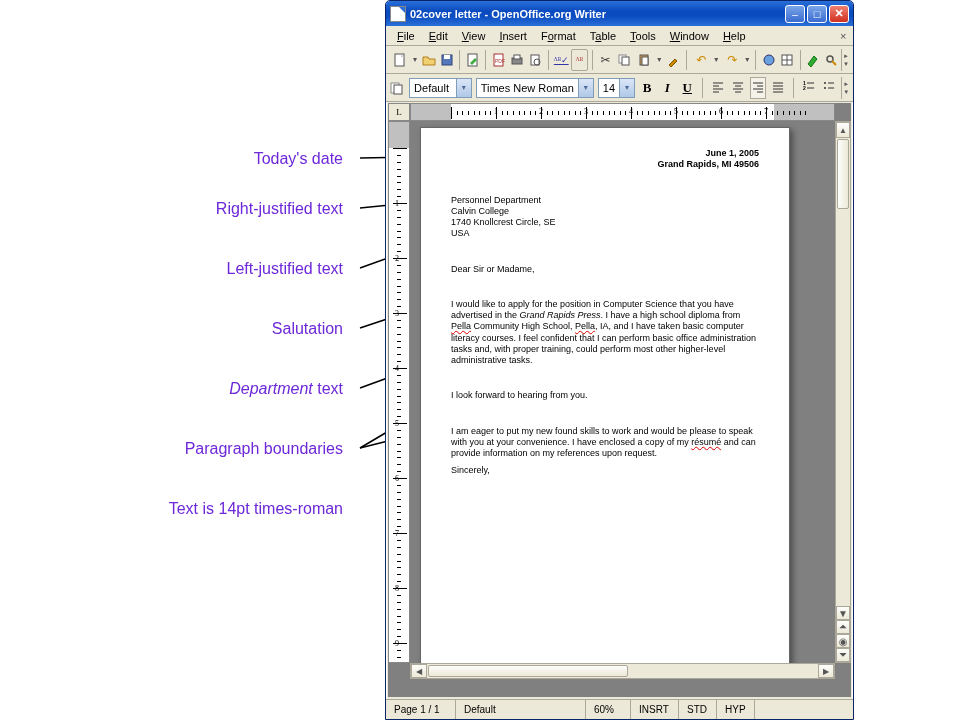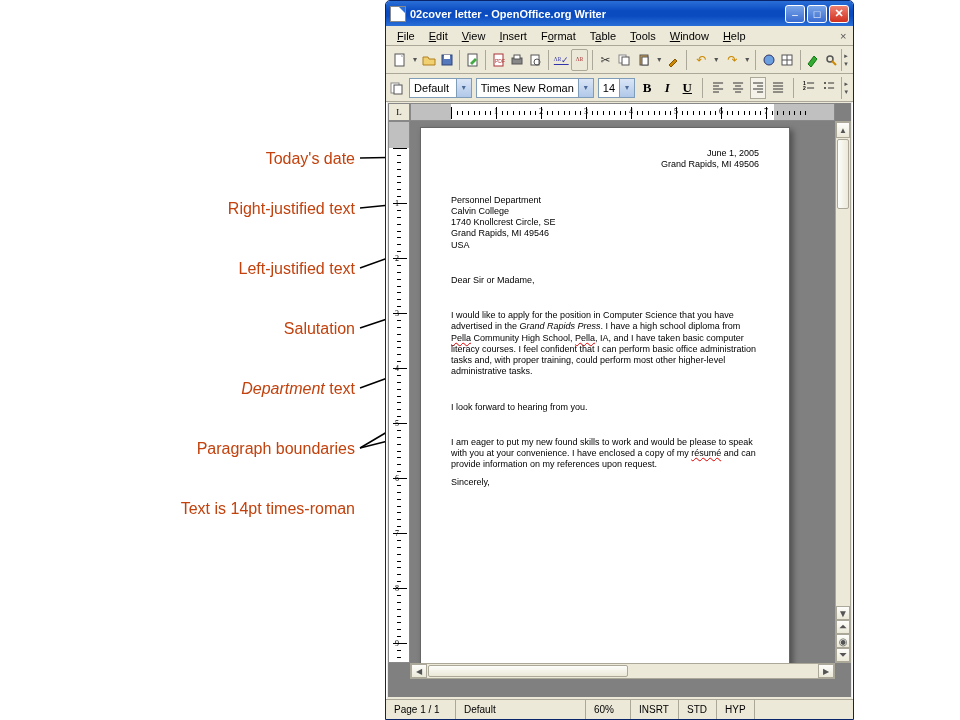--- a/index.html
+++ b/index.html
@@ -1,20 +1,20 @@
 <!DOCTYPE html>
 <html><head>
 <meta charset="utf-8">
 <style>
   *{box-sizing:border-box;margin:0;padding:0;font-family:Tahoma,Arial,sans-serif;}
   body{width:960px;height:720px;background:#fff;position:relative;overflow:hidden;}
 
   
   .annot-col{position:absolute;left:0;top:0;width:385px;height:720px;}
-  .annot{position:absolute;right:30px;font:16px Arial;color:#c2410c;white-space:nowrap;text-align:right;}
+  .annot{position:absolute;right:42px;font:16px Arial;color:#6d28d9;white-space:nowrap;text-align:right;}
 
   
   svg.arrows{position:absolute;left:0;top:0;width:960px;height:720px;pointer-events:none;}
 
   
   .app{position:absolute;left:385px;top:0;width:469px;height:720px;border:1px solid #0a246a;border-radius:5px 5px 0 0;overflow:hidden;background:#ece9d8;box-shadow:0 0 0 1px #fff inset;}
 
   .titlebar{height:25px;background:linear-gradient(#2a6fd8,#0a4bc0 40%,#0a4bc0 60%,#2a6fd8);display:flex;align-items:center;color:#fff;font:bold 11px Tahoma;padding:0 4px;}
   .titlebar .doc-icon{width:16px;height:16px;background:#fff;border:1px solid #888;margin-right:4px;position:relative;}
   .titlebar .doc-icon::after{content:"";position:absolute;right:0;top:0;border:3px solid transparent;border-right-color:#2a6fd8;border-top-color:#2a6fd8;}
@@ -55,21 +55,21 @@
   .doc-scroll{position:absolute;left:0;right:16px;top:18px;bottom:34px;overflow:hidden;}
   .vruler{position:absolute;left:0;top:0;width:22px;height:100%;background:#fff;border:1px solid #888;}
   .vruler .vtick{position:absolute;left:8px;width:4px;border-top:1px solid #000;}
   .vruler .vtick.big{left:4px;width:14px;}
   .vruler .vlbl{position:absolute;left:6px;font:8px Tahoma;transform:translateY(-50%);}
   .vruler .vmargin{position:absolute;left:0;right:0;background:#c0c0c0;}
 
   .page-area{position:absolute;left:22px;right:0;top:0;bottom:0;background:#808080;overflow:hidden;}
   .page{position:absolute;left:10px;top:6px;width:370px;height:560px;background:#fff;box-shadow:3px 3px 6px rgba(0,0,0,.4);border:1px solid #666;}
   .page-content{position:absolute;left:30px;right:30px;top:20px;bottom:20px;font:9px "Times New Roman";color:#000;line-height:1.25;}
-  .page-content .rj{text-align:right;}
+  .page-content .rj{text-align:right;font-weight:bold;}
   .page-content p{margin:0;}
   .page-content .blk{margin-top:24px;}
   .redwavy{text-decoration:underline wavy #d00;text-decoration-skip-ink:none;}
 
   .vscroll{position:absolute;right:0;top:18px;width:16px;bottom:34px;background:#ece9d8;border:1px solid #aca899;}
   .vscroll .sbtn{height:16px;background:linear-gradient(#fdfdfb,#ece9d8);border:1px solid #aca899;display:flex;align-items:center;justify-content:center;font-size:8px;color:#555;cursor:pointer;}
   .vscroll .thumb{position:absolute;left:1px;right:1px;top:17px;height:70px;background:linear-gradient(90deg,#fdfdfb,#ece9d8);border:1px solid #aca899;border-radius:2px;}
   .vscroll .navbtns{position:absolute;left:0;right:0;bottom:0;}
   .vscroll .navbtns .sbtn{height:14px;font-size:10px;}
 
@@ -493,21 +493,20 @@
         </div>
       <div class="page-area">
         <div class="page">
           <div class="page-content">
             <p class="rj">June 1, 2005</p>
             <p class="rj">Grand Rapids, MI 49506</p>
             <div class="blk">
               <p>Personnel Department</p>
               <p>Calvin College</p>
               <p>1740 Knollcrest Circle, SE</p>
-              <p>Grand Rapids, MI 49546</p>
               <p>USA</p>
             </div>
             <p class="blk">Dear Sir or Madame,</p>
             <p class="blk"><span>I would like to apply for the position in Computer Science that you have advertised in the </span><i>Grand Rapids Press</i><span>.  I have a high school diploma from </span><span class="redwavy">Pella</span><span> Community High School, </span><span class="redwavy">Pella</span><span>, IA, and I have taken basic computer literacy courses.   I feel confident that I can perform basic office administration tasks and, with proper training, could perform most other higher-level administrative tasks.</span></p>
             <p class="blk">I look forward to hearing from you.</p>
             <p class="blk"><span>I am eager to put my new found skills to work and would be please to speak with you at your convenience.  I have enclosed a copy of my </span><span class="redwavy">résumé</span><span> and can provide information on my references upon request.</span></p>
             <p class="blk" style="margin-top:6px">Sincerely,</p>
           </div>
         </div>
       </div>

